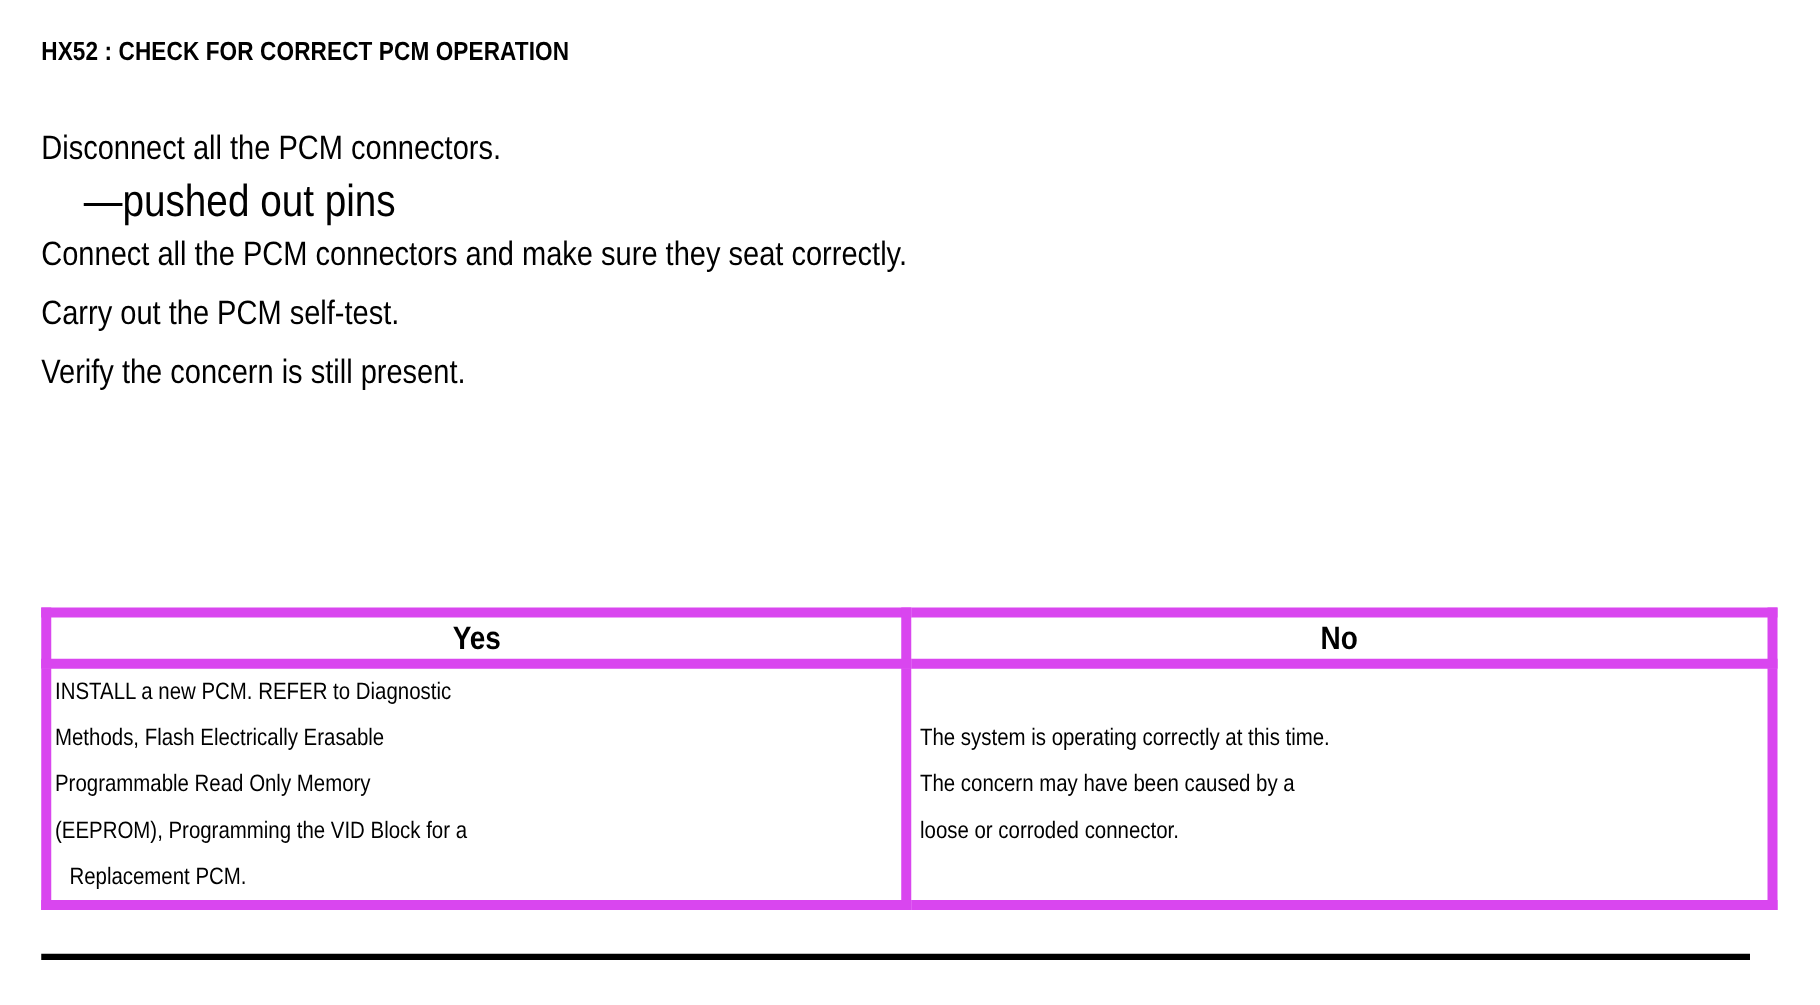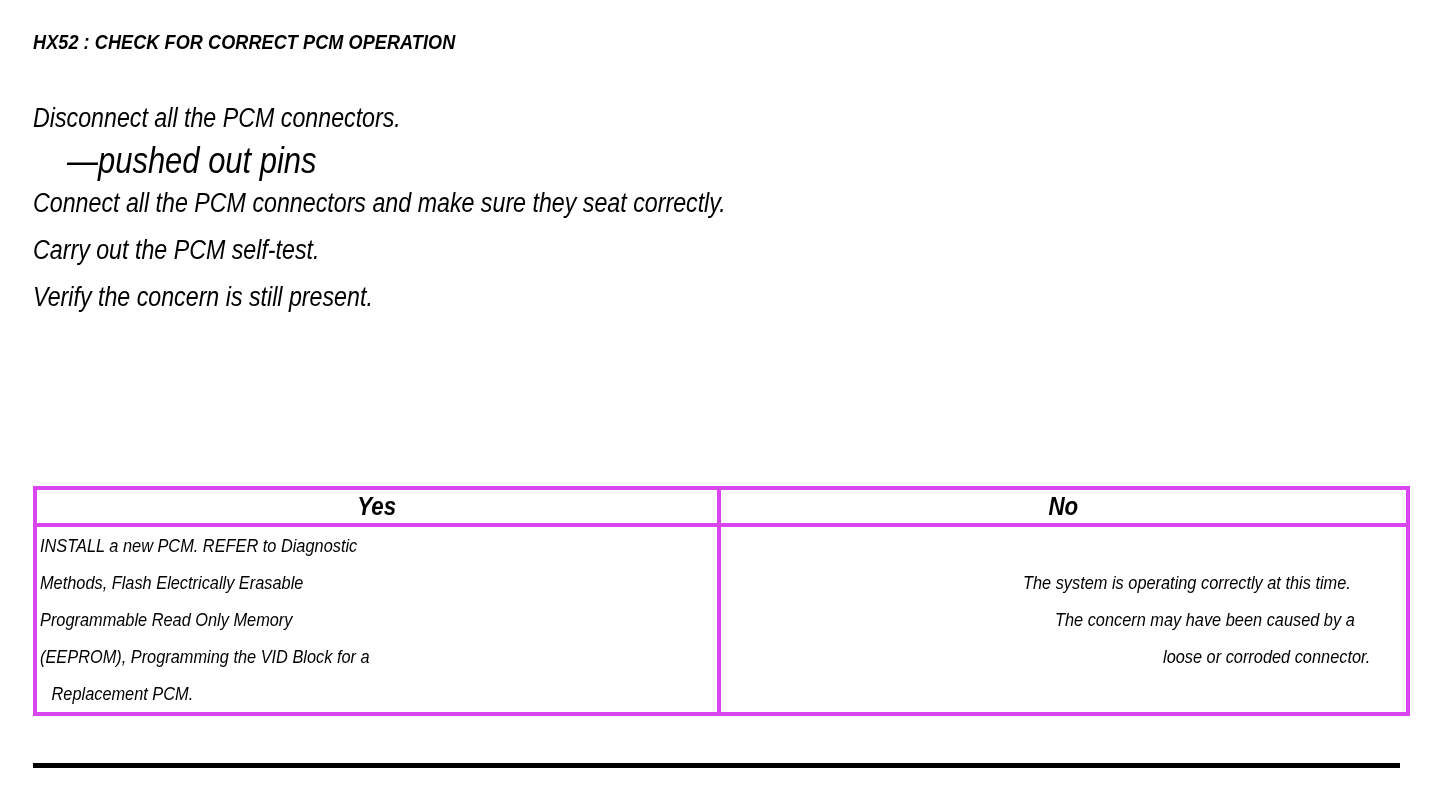--- a/index.html
+++ b/index.html
@@ -13,21 +13,20 @@
     overflow: hidden;
     font-family: "Liberation Sans", "DejaVu Sans", sans-serif;
     color: #000000;
     -webkit-font-smoothing: none;
   }
 
   .page {
     position: relative;
     width: 1292px;
     height: 804px;
-    font-style: italic;
   }
 
   
   .cond {
     display: inline-block;
     transform: scaleX(0.86);
     transform-origin: left center;
     white-space: pre;
   }
 
@@ -72,21 +71,21 @@
   
   .decision-table {
     position: absolute;
     left: 33px;
     top: 486px;
     width: 1365px;
     border-collapse: collapse;
     table-layout: fixed;
   }
   .decision-table td {
-    border: 4px solid #d946ef;
+    border: 8px solid #d946ef;
     padding: 0;
     vertical-align: middle;
   }
   .col-yes { width: 680px; }
   .col-no  { width: 685px; }
 
   .hdr-cell {
     height: 33px;
     text-align: center;
     font-size: 26px;
@@ -106,21 +105,20 @@
   }
   .cell-text .ln {
     display: block;
     white-space: nowrap;
   }
   .cell-text .ln.center {
     text-align: left;
   }
   .body-cell.right-cell .cell-text {
     padding-left: 7px;
-    text-align: right;
   }
 
   
   .bottom-rule {
     position: absolute;
     left: 33px;
     top: 763px;
     width: 1367px;
     height: 5px;
     background: #000000;

